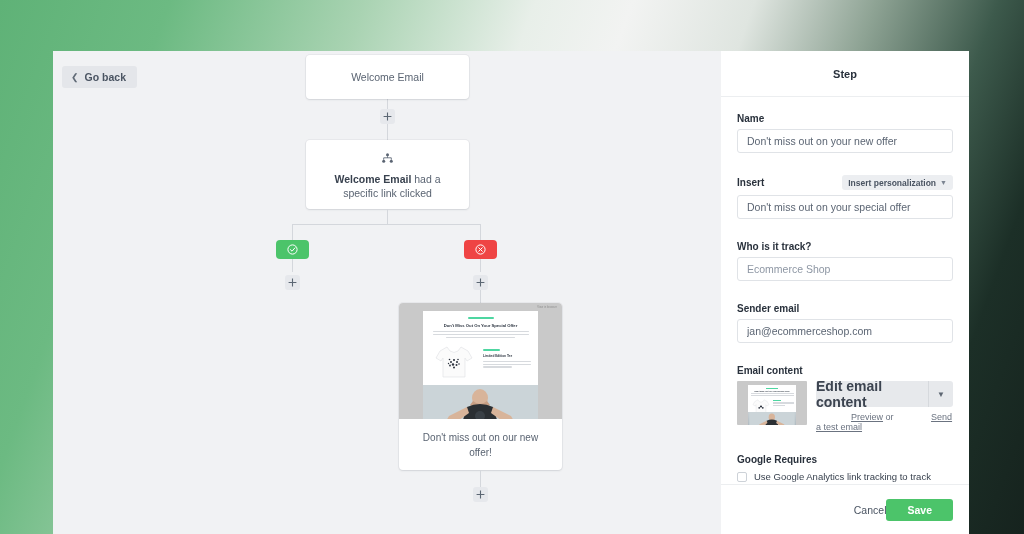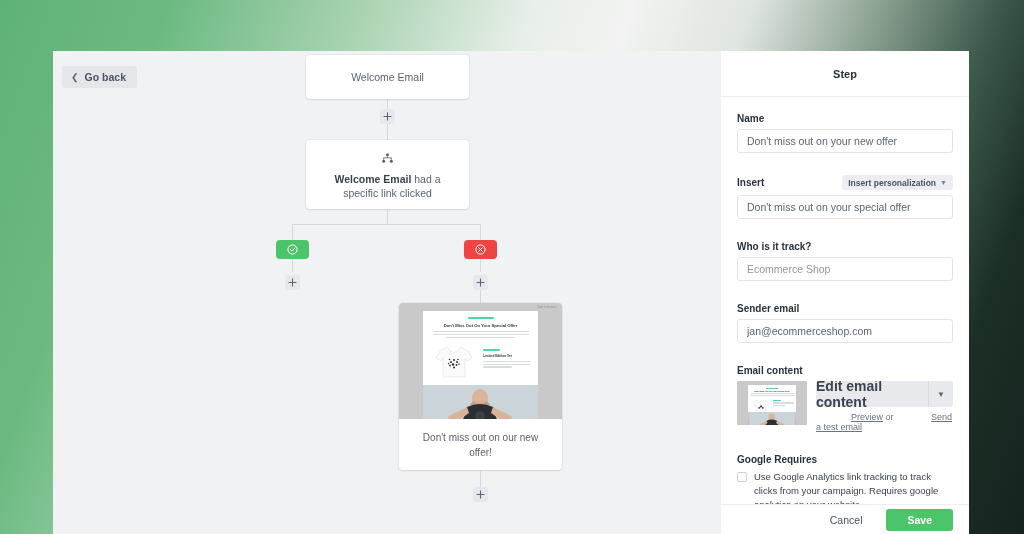--- a/index.html
+++ b/index.html
@@ -168,23 +168,23 @@
     position: relative; display: flex; flex-direction: column;
   }
   .panel-head {
     height: 46px; display: flex; align-items: center;
     justify-content: center; border-bottom: 1px solid #eceef0;
     flex-shrink: 0;
   }
   .panel-head .t { font-size: 11px; font-weight: 700; color: #29313c; }
   .panel-body { flex: 1; padding: 16px 16px 0; overflow: hidden; }
   .panel-foot {
-    height: 30px; border-top: 1px solid #eceef0;
+    height: 50px; border-top: 1px solid #eceef0;
     display: flex; align-items: center; justify-content: flex-end;
-    gap: 24px; padding: 0 16px; flex-shrink: 0;
+    gap: 0; padding: 0 16px; flex-shrink: 0;
   }
 
   .fld { margin-bottom: 22px; }
   .fld-label {
     font-size: 10px; font-weight: 700; color: #29313c;
     display: block; margin-bottom: 5px;
   }
   .label-row {
     display: flex; align-items: center; justify-content: space-between;
     margin-bottom: 5px;

